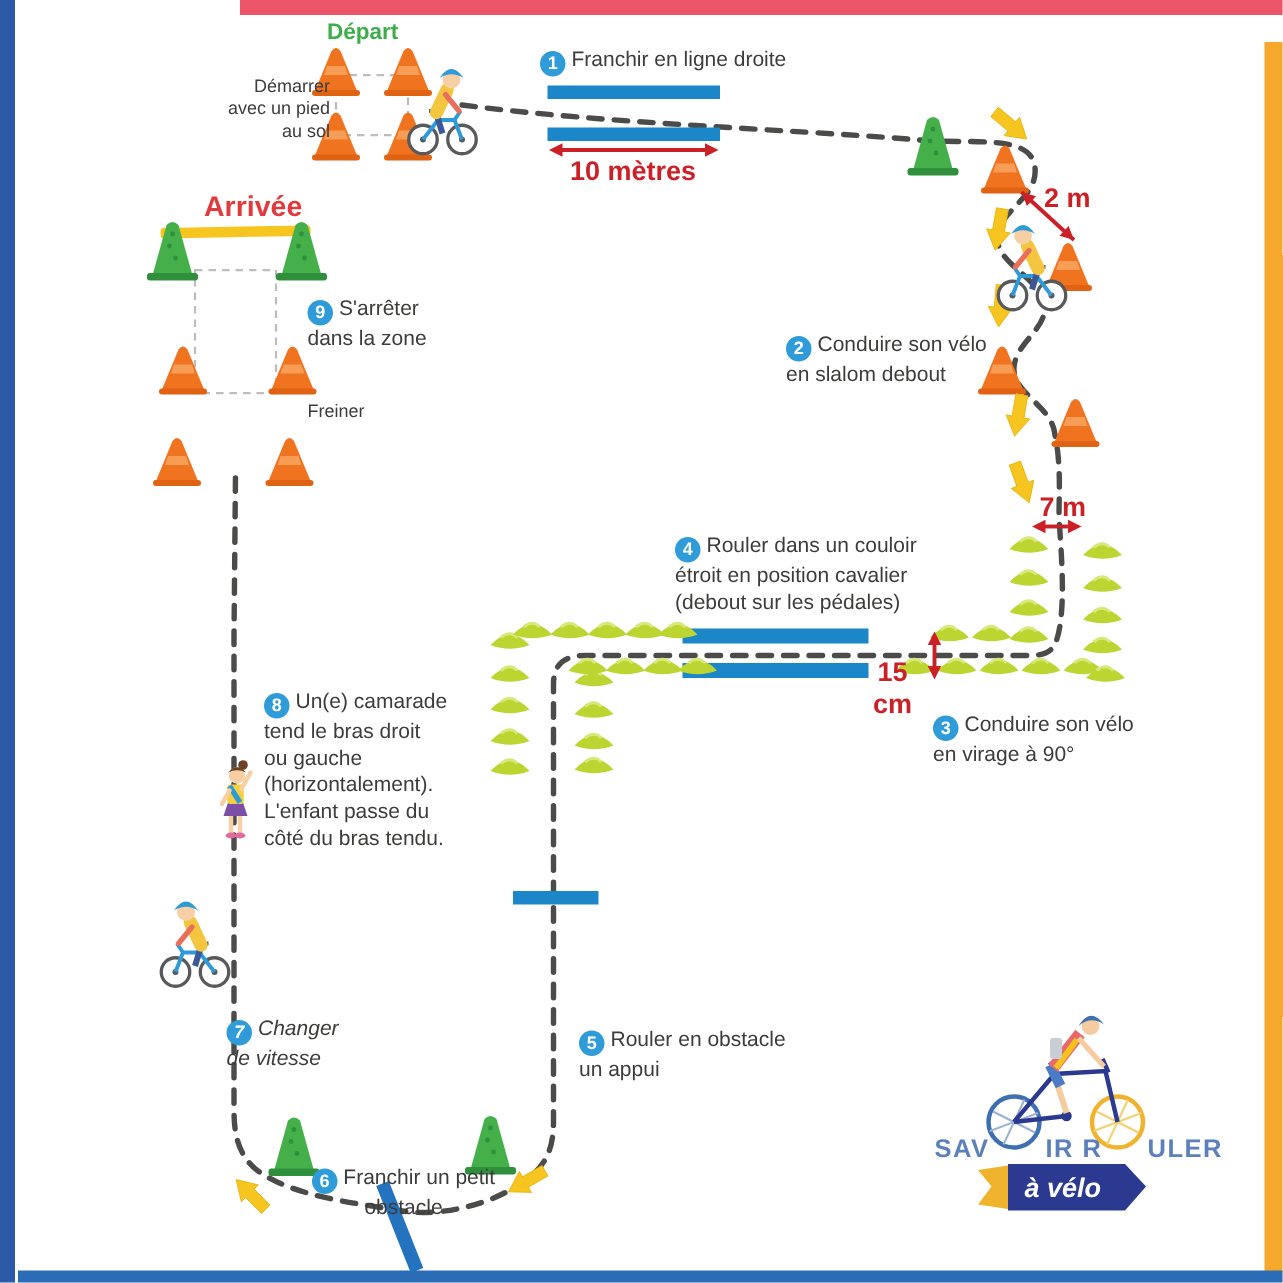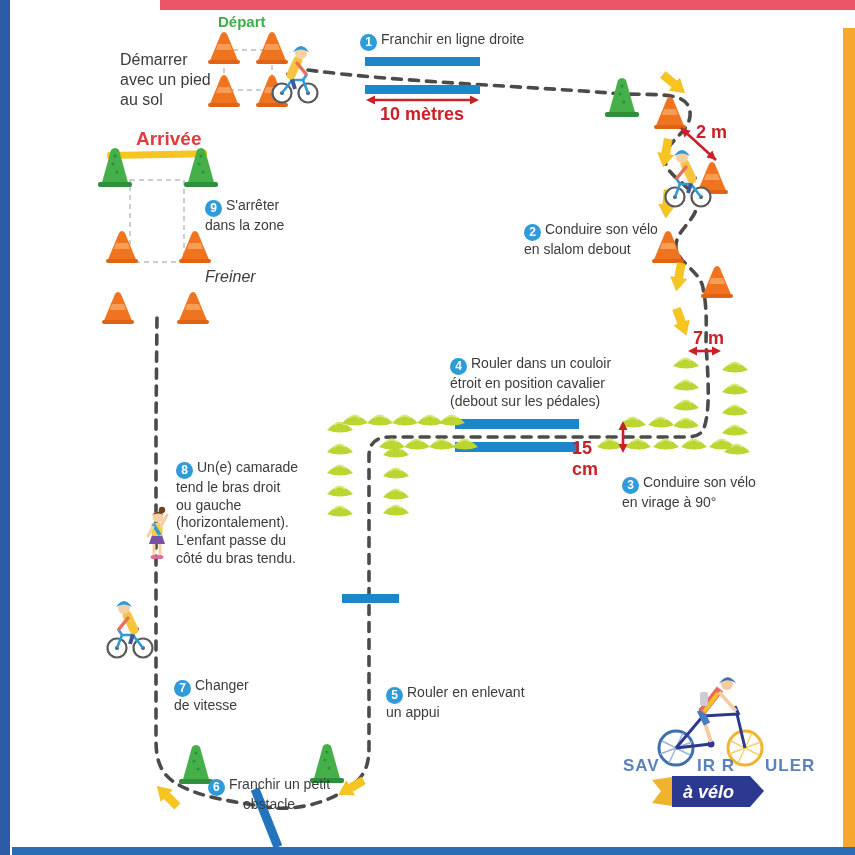--- a/index.html
+++ b/index.html
@@ -3,22 +3,22 @@
 <meta charset="utf-8">
 <style>
   html,body{margin:0;padding:0;}
   body{
     width:855px;height:855px;position:relative;overflow:hidden;
     background:#ffffff;
     font-family:"Liberation Sans", sans-serif;
   }
   .border{position:absolute;}
   #scene{position:absolute;left:0;top:0;}
-  .txt{position:absolute;color:#3c3c3b;font-size:16px;line-height:1.26;}
-  .pre{white-space:pre-line;}
+  .txt{position:absolute;color:#3c3c3b;font-size:12px;line-height:1.26;}
+  .pre{white-space:pre-line;text-align:right;}
   .step{position:absolute;color:#3c3c3b;font-size:14px;line-height:1.26;}
   .step .badge{
     display:inline-block;width:17px;height:17px;border-radius:50%;
     background:#2f9bd8;color:#fff;font-size:12px;font-weight:bold;
     text-align:center;line-height:17px;margin-right:4px;vertical-align:-2px;
   }
   .step .stxt{white-space:pre-line;}
   .center{text-align:center;}
   .green-label{color:#3dae49;font-weight:bold;font-size:15px;}
   .red-label{color:#e23b3e;font-weight:bold;font-size:19px;}
@@ -410,59 +410,59 @@
       <text class="banner-txt" x="683" y="798">à vélo</text>
     </g>
   </g>
 </svg>
 
 <div class="txt green-label" style="left:218px;top:13px;"><span class="pre">Départ</span></div>
 <div class="txt pre" style="left:120px;top:50px;width:100px;">Démarrer
 avec un pied
 au sol</div>
 <div class="txt red-label" style="left:136px;top:127px;"><span class="pre">Arrivée</span></div>
-<div class="txt pre" style="left:205px;top:267px;font-style:italic;">Freiner</div>
+<div class="txt pre" style="left:205px;top:267px;">Freiner</div>
 
 <div class="step" style="left:360px;top:31px;width:180px;">
   <span class="badge">1</span><span class="stxt">Franchir en ligne droite</span>
 </div>
 <div class="step" style="left:524px;top:221px;width:150px;">
   <span class="badge">2</span><span class="stxt">Conduire son vélo
 en slalom debout</span>
 </div>
 <div class="step" style="left:622px;top:474px;width:160px;">
   <span class="badge">3</span><span class="stxt">Conduire son vélo
 en virage à 90°</span>
 </div>
 <div class="step" style="left:450px;top:355px;width:180px;">
   <span class="badge">4</span><span class="stxt">Rouler dans un couloir
 étroit en position cavalier
 (debout sur les pédales)</span>
 </div>
 <div class="step" style="left:386px;top:684px;width:150px;">
-  <span class="badge">5</span><span class="stxt">Rouler en enlevant
+  <span class="badge">5</span><span class="stxt">Rouler en obstacle
 un appui</span>
 </div>
 <div class="step center" style="left:198px;top:744px;width:142px;margin-top:32px;">
   <span class="badge">6</span><span class="stxt">Franchir un petit
 obstacle</span>
 </div>
-<div class="step" style="left:174px;top:677px;width:110px;">
+<div class="step" style="left:151px;top:677px;width:110px;font-style:italic;">
   <span class="badge">7</span><span class="stxt">Changer
 de vitesse</span>
 </div>
 <div class="step" style="left:176px;top:459px;width:140px;">
   <span class="badge">8</span><span class="stxt">Un(e) camarade
 tend le bras droit
 ou gauche
 (horizontalement).
 L'enfant passe du
 côté du bras tendu.</span>
 </div>
 <div class="step" style="left:205px;top:197px;width:110px;">
   <span class="badge">9</span><span class="stxt">S'arrêter
 dans la zone</span>
 </div>
 
 <div class="mlabel center" style="left:365px;top:104px;width:114px;">10 mètres</div>
 <div class="mlabel" style="left:696px;top:122px;">2 m</div>
 <div class="mlabel" style="left:693px;top:328px;">7 m</div>
-<div class="mlabel" style="left:572px;top:438px;width:46px;text-align:left;">15 cm</div>
+<div class="mlabel" style="left:572px;top:438px;width:46px;text-align:center;">15 cm</div>
 
 </body></html>

